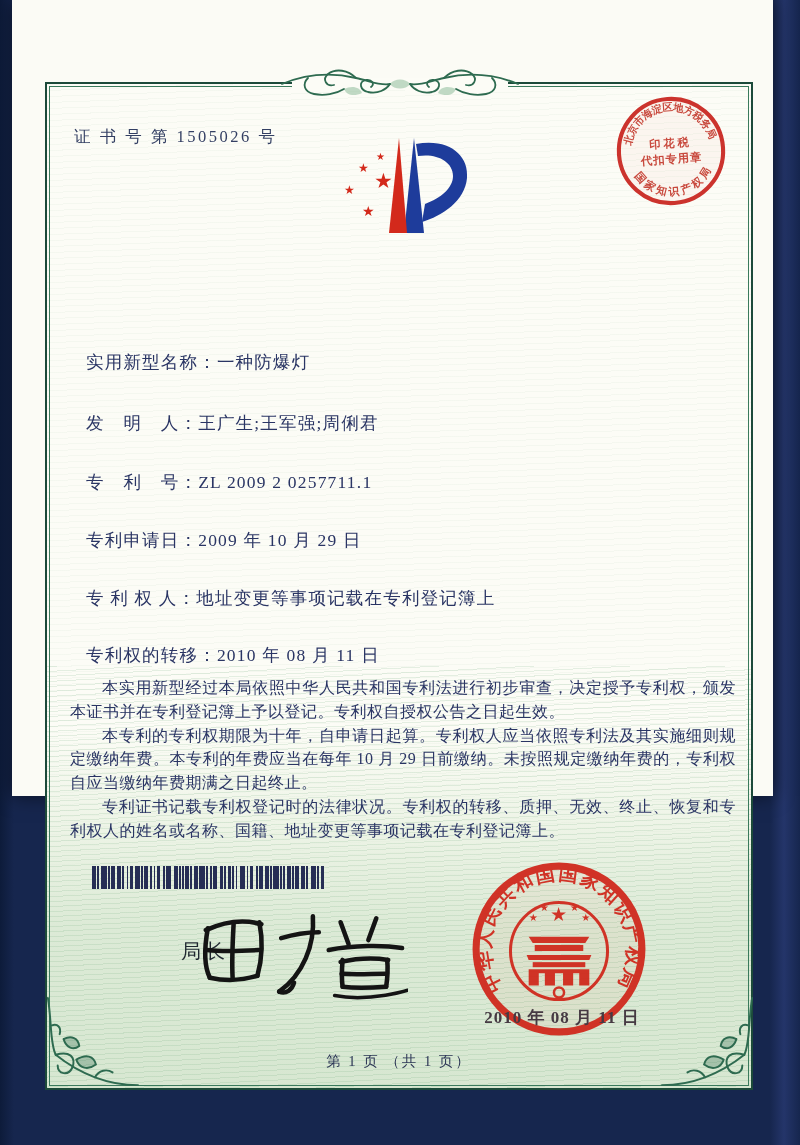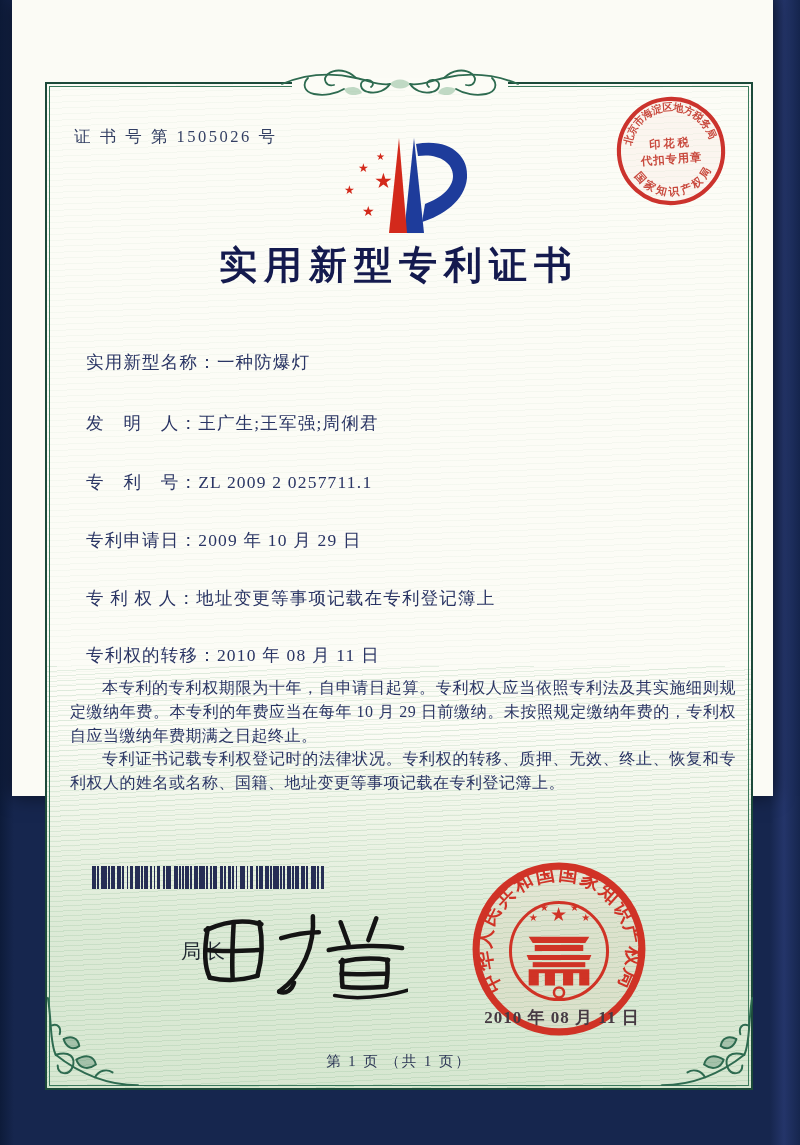--- a/index.html
+++ b/index.html
@@ -118,21 +118,20 @@
     </g>
     <g fill="#d3291b" font-family="'DejaVu Sans',sans-serif">
       <text x="44" y="54" font-size="21">★</text>
       <text x="28" y="38" font-size="12">★</text>
       <text x="14" y="60" font-size="12">★</text>
       <text x="32" y="82" font-size="14">★</text>
       <text x="46" y="26" font-size="10">★</text>
     </g>
   </svg>
 
-  <div class="title">实用新型专利证书</div>
 
   <div class="fields">
     <div class="field-row" style="top:350px">
       <span class="lab">实用新型名称：</span><span>一种防爆灯</span>
     </div>
     <div class="field-row" style="top:411px">
       <span class="lab">发　明　人：</span><span>王广生;王军强;周俐君</span>
     </div>
     <div class="field-row" style="top:470px">
       <span class="lab">专　利　号：</span><span>ZL 2009 2 0257711.1</span>
@@ -142,20 +141,21 @@
     </div>
     <div class="field-row" style="top:586px">
       <span class="lab">专 利 权 人：</span><span>地址变更等事项记载在专利登记簿上</span>
     </div>
     <div class="field-row" style="top:643px">
       <span class="lab">专利权的转移：</span><span>2010 年 08 月 11 日</span>
     </div>
   </div>
 
   <div class="paras">
+    <p>本实用新型经过本局依照中华人民共和国专利法进行初步审查，决定授予专利权，颁发本证书并在专利登记簿上予以登记。专利权自授权公告之日起生效。</p>
     <p>本专利的专利权期限为十年，自申请日起算。专利权人应当依照专利法及其实施细则规定缴纳年费。本专利的年费应当在每年 10 月 29 日前缴纳。未按照规定缴纳年费的，专利权自应当缴纳年费期满之日起终止。</p>
     <p>专利证书记载专利权登记时的法律状况。专利权的转移、质押、无效、终止、恢复和专利权人的姓名或名称、国籍、地址变更等事项记载在专利登记簿上。</p>
   </div>
 
   <div class="barcode"><span style="width:3.6px;margin-right:1.3px"></span><span style="width:1.8px;margin-right:2.6px"></span><span style="width:5.4px;margin-right:1.3px"></span><span style="width:1.8px;margin-right:1.3px"></span><span style="width:3.6px;margin-right:2.6px"></span><span style="width:3.6px;margin-right:1.3px"></span><span style="width:1.8px;margin-right:2.6px"></span><span style="width:1.8px;margin-right:1.3px"></span><span style="width:3.6px;margin-right:1.3px"></span><span style="width:5.4px;margin-right:1.3px"></span><span style="width:1.8px;margin-right:1.3px"></span><span style="width:3.6px;margin-right:2.6px"></span><span style="width:1.8px;margin-right:1.3px"></span><span style="width:1.8px;margin-right:1.3px"></span><span style="width:3.6px;margin-right:2.6px"></span><span style="width:1.8px;margin-right:1.3px"></span><span style="width:5.4px;margin-right:2.6px"></span><span style="width:3.6px;margin-right:1.3px"></span><span style="width:1.8px;margin-right:1.3px"></span><span style="width:1.8px;margin-right:1.3px"></span><span style="width:3.6px;margin-right:1.3px"></span><span style="width:1.8px;margin-right:2.6px"></span><span style="width:3.6px;margin-right:1.3px"></span><span style="width:5.4px;margin-right:1.3px"></span><span style="width:1.8px;margin-right:2.6px"></span><span style="width:1.8px;margin-right:1.3px"></span><span style="width:3.6px;margin-right:2.6px"></span><span style="width:3.6px;margin-right:1.3px"></span><span style="width:1.8px;margin-right:1.3px"></span><span style="width:3.6px;margin-right:1.3px"></span><span style="width:1.8px;margin-right:1.3px"></span><span style="width:1.8px;margin-right:2.6px"></span><span style="width:5.4px;margin-right:1.3px"></span><span style="width:1.8px;margin-right:1.3px"></span><span style="width:3.6px;margin-right:2.6px"></span><span style="width:1.8px;margin-right:1.3px"></span><span style="width:3.6px;margin-right:2.6px"></span><span style="width:3.6px;margin-right:1.3px"></span><span style="width:1.8px;margin-right:1.3px"></span><span style="width:5.4px;margin-right:1.3px"></span><span style="width:1.8px;margin-right:1.3px"></span><span style="width:1.8px;margin-right:2.6px"></span><span style="width:3.6px;margin-right:1.3px"></span><span style="width:1.8px;margin-right:1.3px"></span><span style="width:3.6px;margin-right:2.6px"></span><span style="width:3.6px;margin-right:1.3px"></span><span style="width:1.8px;margin-right:2.6px"></span><span style="width:5.4px;margin-right:1.3px"></span><span style="width:1.8px;margin-right:1.3px"></span><span style="width:3.6px;margin-right:1.3px"></span></div>
 
   <div class="sig-label">局长</div>
   <svg class="sig" width="218" height="120" viewBox="0 0 220 120" aria-label="田力普">
     <g stroke="#141414" stroke-width="4.6" fill="none" stroke-linecap="round" stroke-linejoin="round">
       <path d="M18,38 C14,60 15,78 20,88"></path>

